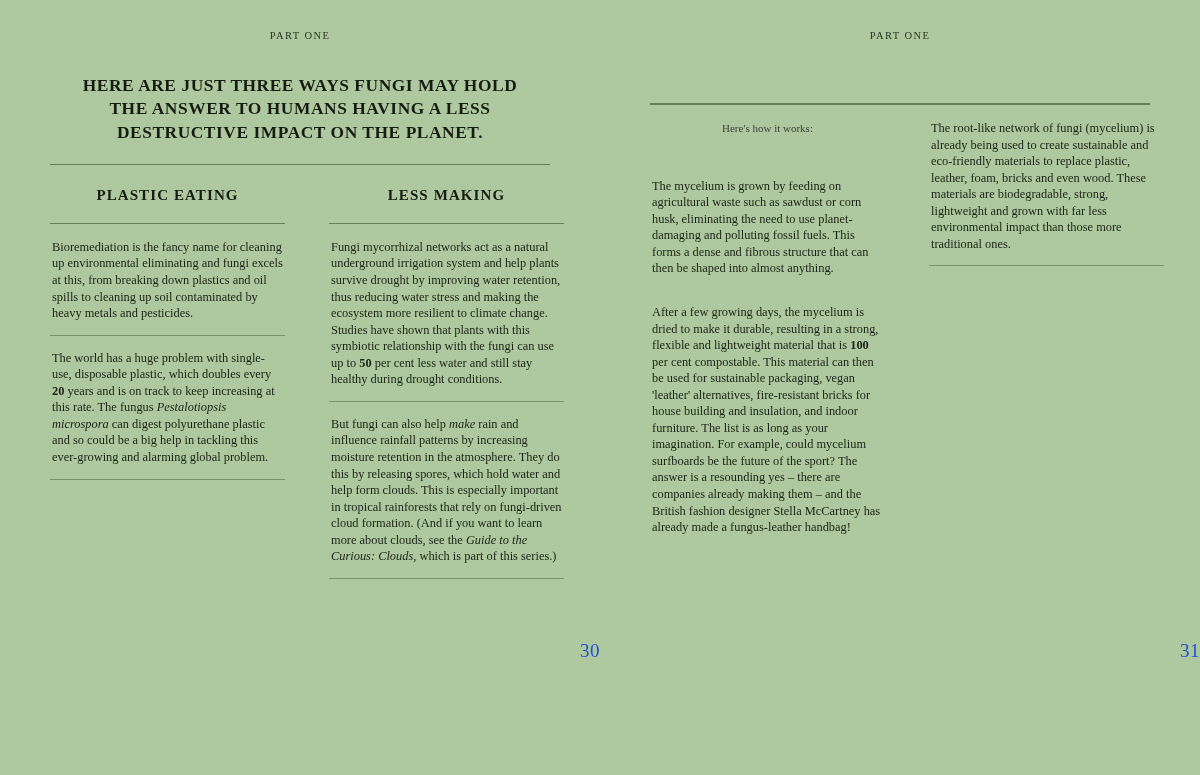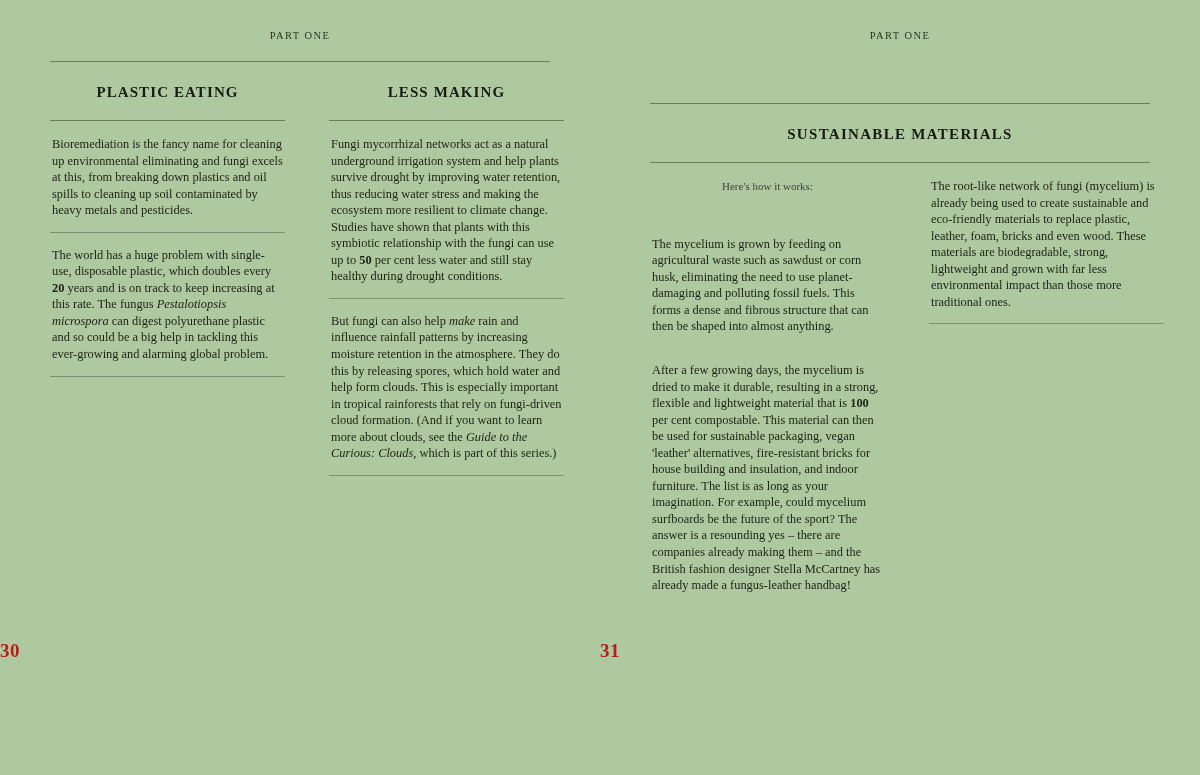--- a/index.html
+++ b/index.html
@@ -115,36 +115,37 @@
   }
 
   .spacer-28 { height: 28px; }
 
   
   .folio {
     position: absolute;
     bottom: 28px;
     width: 100%;
     left: 0;
-    text-align: left;
+    text-align: right;
     font-size: 19px;
-    font-weight: bold;
+    font-weight: normal;
     letter-spacing: 0.5px;
-    color: #b91c1c;
+    color: #1d4ed8;
   }
 </style>
 </head>
 <body>
 
 <div class="spread">
 
   <div class="page page-left">
 
     <div class="running-head">PART ONE</div>
 
+    <h1 class="intro-heading">HERE ARE JUST THREE WAYS FUNGI MAY HOLD THE ANSWER TO HUMANS HAVING A LESS DESTRUCTIVE IMPACT ON THE PLANET.</h1>
 
     <hr class="rule rule-top-left">
 
     <div class="cols">
 
       <div class="col">
         <div class="section-title">PLASTIC EATING</div>
         <hr class="rule">
         <p class="para para-first">Bioremediation is the fancy name for cleaning up environmental eliminating and fungi excels at this, from breaking down plastics and oil spills to cleaning up soil contaminated by heavy metals and pesticides.</p>
         <hr class="rule rule-thin">
@@ -165,21 +166,20 @@
 
     <div class="folio">30</div>
   </div>
 
   <div class="page page-right">
 
     <div class="running-head">PART ONE</div>
 
     <hr class="rule rule-top-right">
 
-    <div class="section-title section-title-wide">SUSTAINABLE MATERIALS</div>
 
     <hr class="rule">
 
     <div class="cols">
 
       <div class="col">
         <p class="intro-line">Here's how it works:</p>
         <div class="spacer-28"></div>
         <p class="para">The mycelium is grown by feeding on agricultural waste such as sawdust or corn husk, eliminating the need to use planet-damaging and polluting fossil fuels. This forms a dense and fibrous structure that can then be shaped into almost anything.</p>
         <p class="para">After a few growing days, the mycelium is dried to make it durable, resulting in a strong, flexible and lightweight material that is <b>100</b> per cent compostable. This material can then be used for sustainable packaging, vegan 'leather' alternatives, fire-resistant bricks for house building and insulation, and indoor furniture. The list is as long as your imagination. For example, could mycelium surfboards be the future of the sport? The answer is a resounding yes – there are companies already making them – and the British fashion designer Stella McCartney has already made a fungus-leather handbag!</p>

